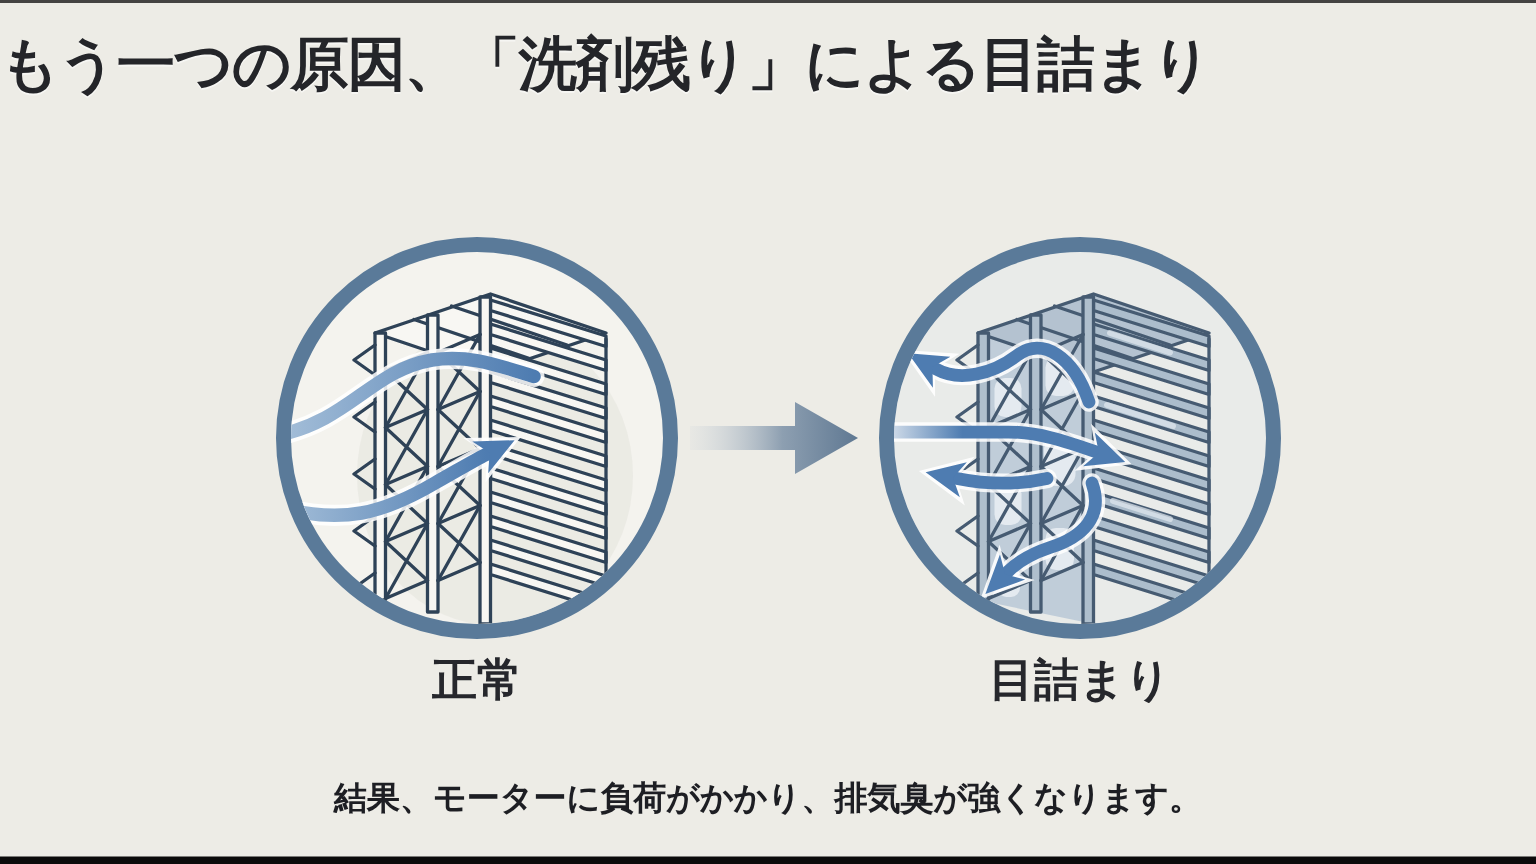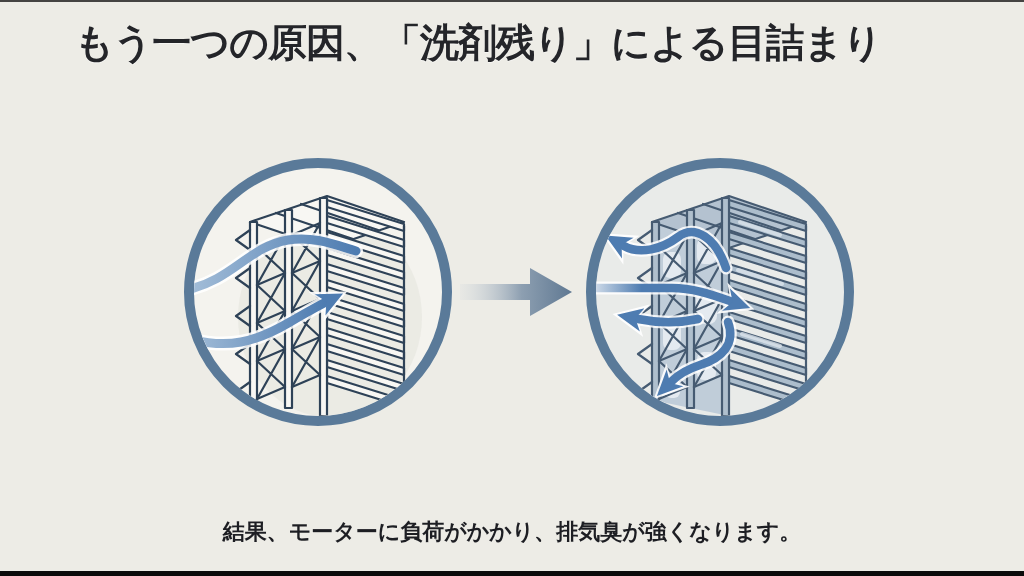--- a/index.html
+++ b/index.html
@@ -8,21 +8,21 @@
     width:1024px;height:576px;
     background:#edece6;
     overflow:hidden;
     font-family:"DejaVu Sans","Liberation Sans",sans-serif;
   }
   .bar{position:absolute;left:0;width:1024px;background:#0b0b0b;}
   .bar.top{top:0;height:2px;opacity:.75;}
   .bar.bottom{bottom:0;height:5px;}
   .title{
     position:absolute;top:16px;left:0;width:956px;
-    text-align:center;
+    text-align:left;
     font-size:39px;font-weight:800;
     color:#242529;letter-spacing:-1px;
     text-shadow:0 1px 0 rgba(255,255,255,.5);
   }
   .circle-illustration{position:absolute;width:280px;height:280px;}
   .circle-illustration.left{left:178px;top:152px;}
   .circle-illustration.right{left:580px;top:152px;}
   .mid-arrow{position:absolute;left:458px;top:260px;width:120px;height:64px;}
   .circle-label{
     position:absolute;top:433px;width:280px;
@@ -186,17 +186,19 @@
       <path d="M14,136 L92,136 C112,136 130,142 150,149" stroke="#ffffff" stroke-opacity="0.85" stroke-width="13" marker-end="url(#hR)"></path>
       <path d="M118,167 C100,171 78,171 58,167" stroke="#ffffff" stroke-opacity="0.85" stroke-width="13" marker-end="url(#hR)"></path>
       <path d="M148,170 C156,192 142,206 120,213 C108,217 98,223 92,229" stroke="#ffffff" stroke-opacity="0.85" stroke-width="13" marker-end="url(#hR)"></path>
       <path d="M146,116 C136,86 115,72 98,85 C82,97 60,103 44,94" stroke="#4e7cb1" stroke-width="8.5" marker-end="url(#bR)"></path>
       <path d="M14,136 L92,136 C112,136 130,142 150,149" stroke="url(#fadeR)" stroke-width="8.5" marker-end="url(#bR)"></path>
       <path d="M118,167 C100,171 78,171 58,167" stroke="#4e7cb1" stroke-width="8.5" marker-end="url(#bR)"></path>
       <path d="M148,170 C156,192 142,206 120,213 C108,217 98,223 92,229" stroke="#4e7cb1" stroke-width="8.5" marker-end="url(#bR)"></path>
     </g>
   </svg>
 
+  <div class="circle-label left">正常</div>
+  <div class="circle-label right">目詰まり</div>
 
   <div class="caption-line l2">結果、モーターに負荷がかかり、排気臭が強くなります。</div>
 
   <div class="bar bottom"></div>
 </div>
 
 </body></html>

